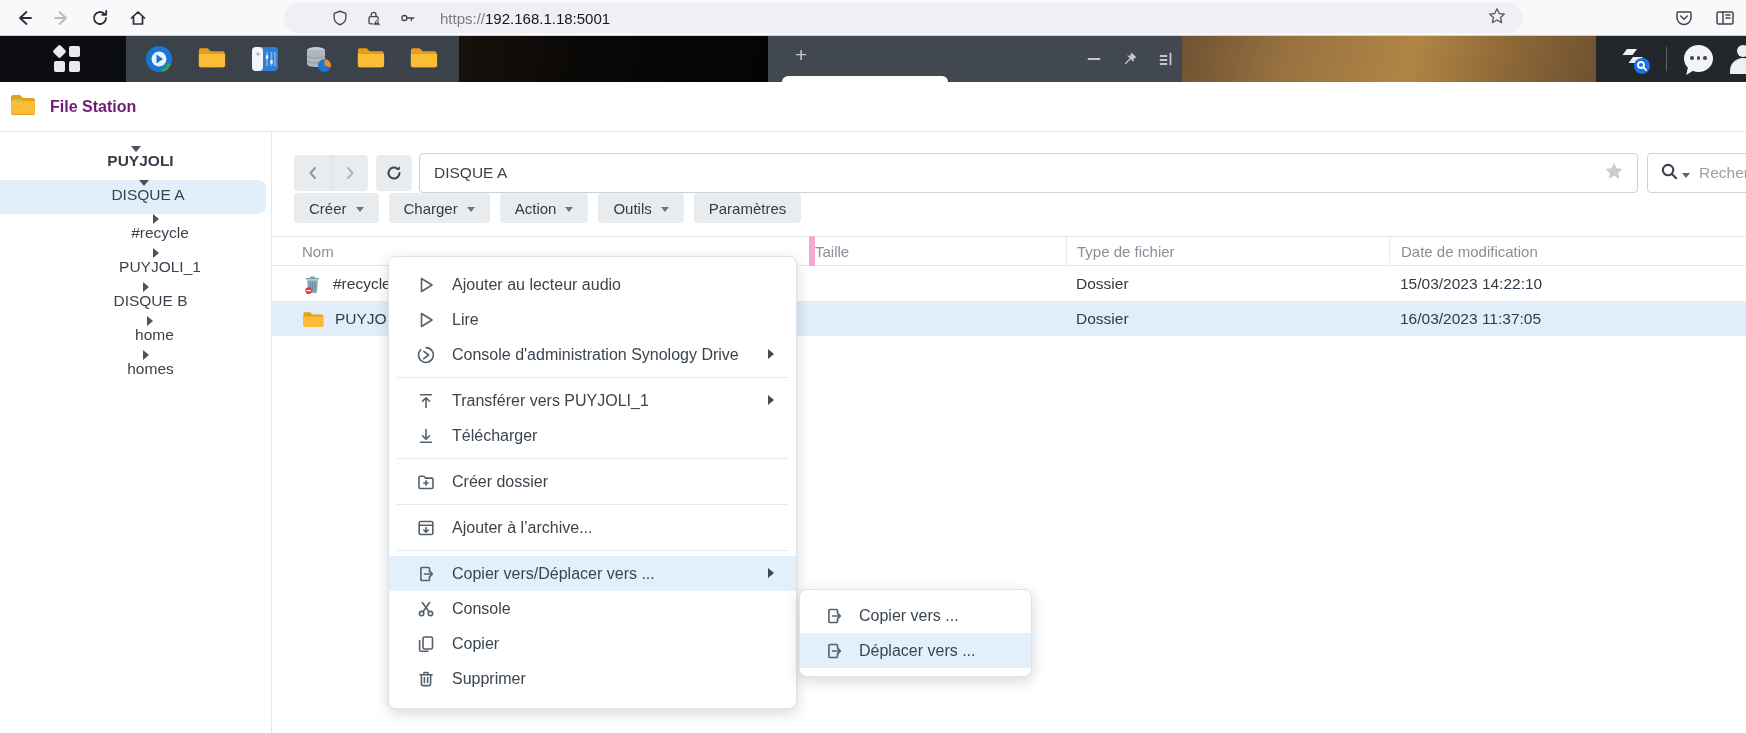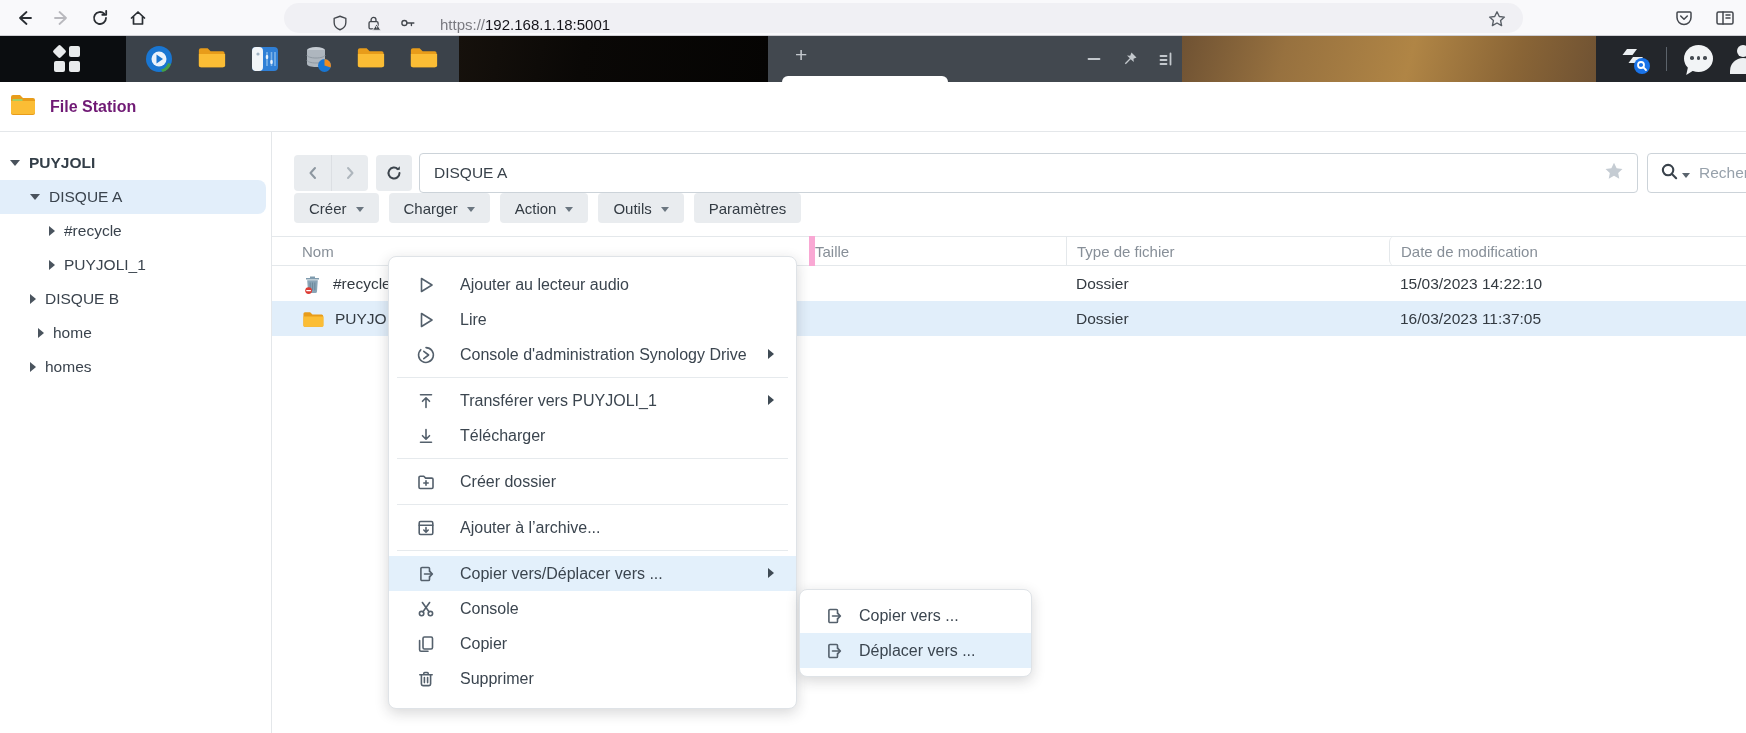--- a/index.html
+++ b/index.html
@@ -7,21 +7,21 @@
   body { font-family:"Liberation Sans","DejaVu Sans",sans-serif; }
   .stage { position:relative; width:1746px; height:733px; overflow:hidden; background:#fff; }
 
   
   .browser-bar { position:absolute; left:0; top:0; width:1746px; height:36px;
     background:#f9f9fb; border-bottom:1px solid #cfcfd4; display:flex; align-items:center; }
   .b-nav { display:flex; align-items:center; gap:10px; padding-left:10px; }
   .b-ico { width:28px; height:28px; display:flex; align-items:center; justify-content:center; border-radius:4px; }
   .b-ico svg { display:block; }
   .url-bar { position:absolute; left:284px; top:3px; width:1239px; height:30px;
-    background:#f0f0f4; border-radius:15px; display:flex; align-items:flex-end; padding:0 10px 0 46px; }
+    background:#f0f0f4; border-radius:15px; display:flex; align-items:center; padding:0 10px 0 46px; }
   .url-ico { width:20px; height:20px; margin-right:14px; flex:0 0 auto; display:flex; align-items:center; justify-content:center; }
   .url-text { font-size:15px; color:#15141a; margin-left:8px; white-space:nowrap; }
   .url-text .proto { color:#7a7a80; }
   .url-star { margin-left:auto; margin-right:6px; }
   .b-right { position:absolute; right:6px; top:3px; height:30px; display:flex; align-items:center; gap:14px; }
 
   
   .taskbar { position:absolute; left:0; top:36px; width:1746px; height:46px; display:flex; }
   .tb-left { width:126px; background:#0b0d10; position:relative; }
   .grid-icon { position:absolute; left:54px; top:10px; width:26px; height:26px;
@@ -40,21 +40,21 @@
   .tb-right { width:150px; background:#23262b; position:relative; }
   .tb-right .divider { position:absolute; left:70px; top:11px; width:1px; height:24px; background:#5c636b; }
 
   
   .window { position:absolute; left:0; top:82px; width:1746px; height:651px; background:#fff; }
   .win-header { height:50px; display:flex; align-items:center; padding-left:8px; border-bottom:1px solid #e4e7ea; }
   .win-title { font-size:16px; font-weight:bold; color:#701a75; margin-left:12px; }
   .win-body { display:flex; height:601px; }
 
   .sidebar { width:272px; border-right:1px solid #e4e7ea; padding-top:14px; flex:0 0 auto; }
-  .side-item { height:34px; display:flex; align-items:center; font-size:15.5px; color:#3a434d; cursor:default; }
+  .side-item { height:34px; display:flex; align-items:center; font-size:15.5px; color:#3a434d; cursor:default;flex-direction:column; }
   .side-item.selected { background:#e2eefa; width:266px; border-radius:0 8px 8px 0; }
   .side-item.bold { font-weight:bold; color:#333e48; }
   .caret { width:0; height:0; margin-right:9px; flex:0 0 auto; }
   .caret.down { border-left:5.5px solid transparent; border-right:5.5px solid transparent; border-top:6.5px solid #49525c; }
   .caret.right { border-top:5.5px solid transparent; border-bottom:5.5px solid transparent; border-left:6.5px solid #4a545e; }
 
   .main { position:relative; flex:1; overflow:hidden; }
   .nav-row { display:flex; align-items:center; padding:21px 0 0 22px; height:61px; }
   .btn-group { display:flex; height:36px; }
   .nav-btn { width:37px; height:36px; background:#e9ecef; display:flex; align-items:center; justify-content:center; }
@@ -91,21 +91,21 @@
   .gr-name { width:537px; padding-left:30px; display:flex; align-items:center; gap:10px; white-space:nowrap; overflow:hidden; }
   .gr-size { width:257px; padding-left:13px; }
   .gr-type { width:323px; padding-left:10px; }
   .gr-date { flex:1; padding-left:11px; }
 
   
   .ctx-menu { position:absolute; left:388px; top:256px; width:409px; background:#fff; border:1px solid #dfe3e7;
     border-radius:8px; box-shadow:0 4px 14px rgba(31,35,40,.18); padding:10px 0 12px 0; z-index:50; }
   .ctx-submenu { position:absolute; left:799px; top:589px; width:233px; background:#fff; border:1px solid #dfe3e7;
     border-radius:8px; box-shadow:0 4px 14px rgba(31,35,40,.18); padding:8px 0; z-index:60; }
-  .mi { position:relative; height:35px; display:flex; align-items:center; padding-left:27px; gap:24px;
+  .mi { position:relative; height:35px; display:flex; align-items:center; padding-left:27px; gap:16px;
     font-size:16px; color:#3b454f; cursor:default; white-space:nowrap; }
   .mi.hl { background:#e3f0fb; }
   .mi .ico { width:20px; height:20px; flex:0 0 auto; display:flex; align-items:center; justify-content:center; }
   .mi .sub-arrow { position:absolute; right:22px; top:50%; margin-top:-5.5px; width:0; height:0;
     border-top:5.5px solid transparent; border-bottom:5.5px solid transparent; border-left:6.5px solid #3f4a54; }
   .ctx-submenu .mi { padding-left:24px; gap:15px; }
   .mdiv { height:1px; background:#e6eaed; margin:5px 8px; }
   .chat-bubble { position:absolute; left:88px; top:9px; width:29px; height:27px; background:#f2f4f6; border-radius:50%; }
   .chat-bubble::after { content:""; position:absolute; left:3px; bottom:-4px; width:0; height:0;
     border-top:8px solid #f2f4f6; border-right:8px solid transparent; transform:rotate(12deg); }

